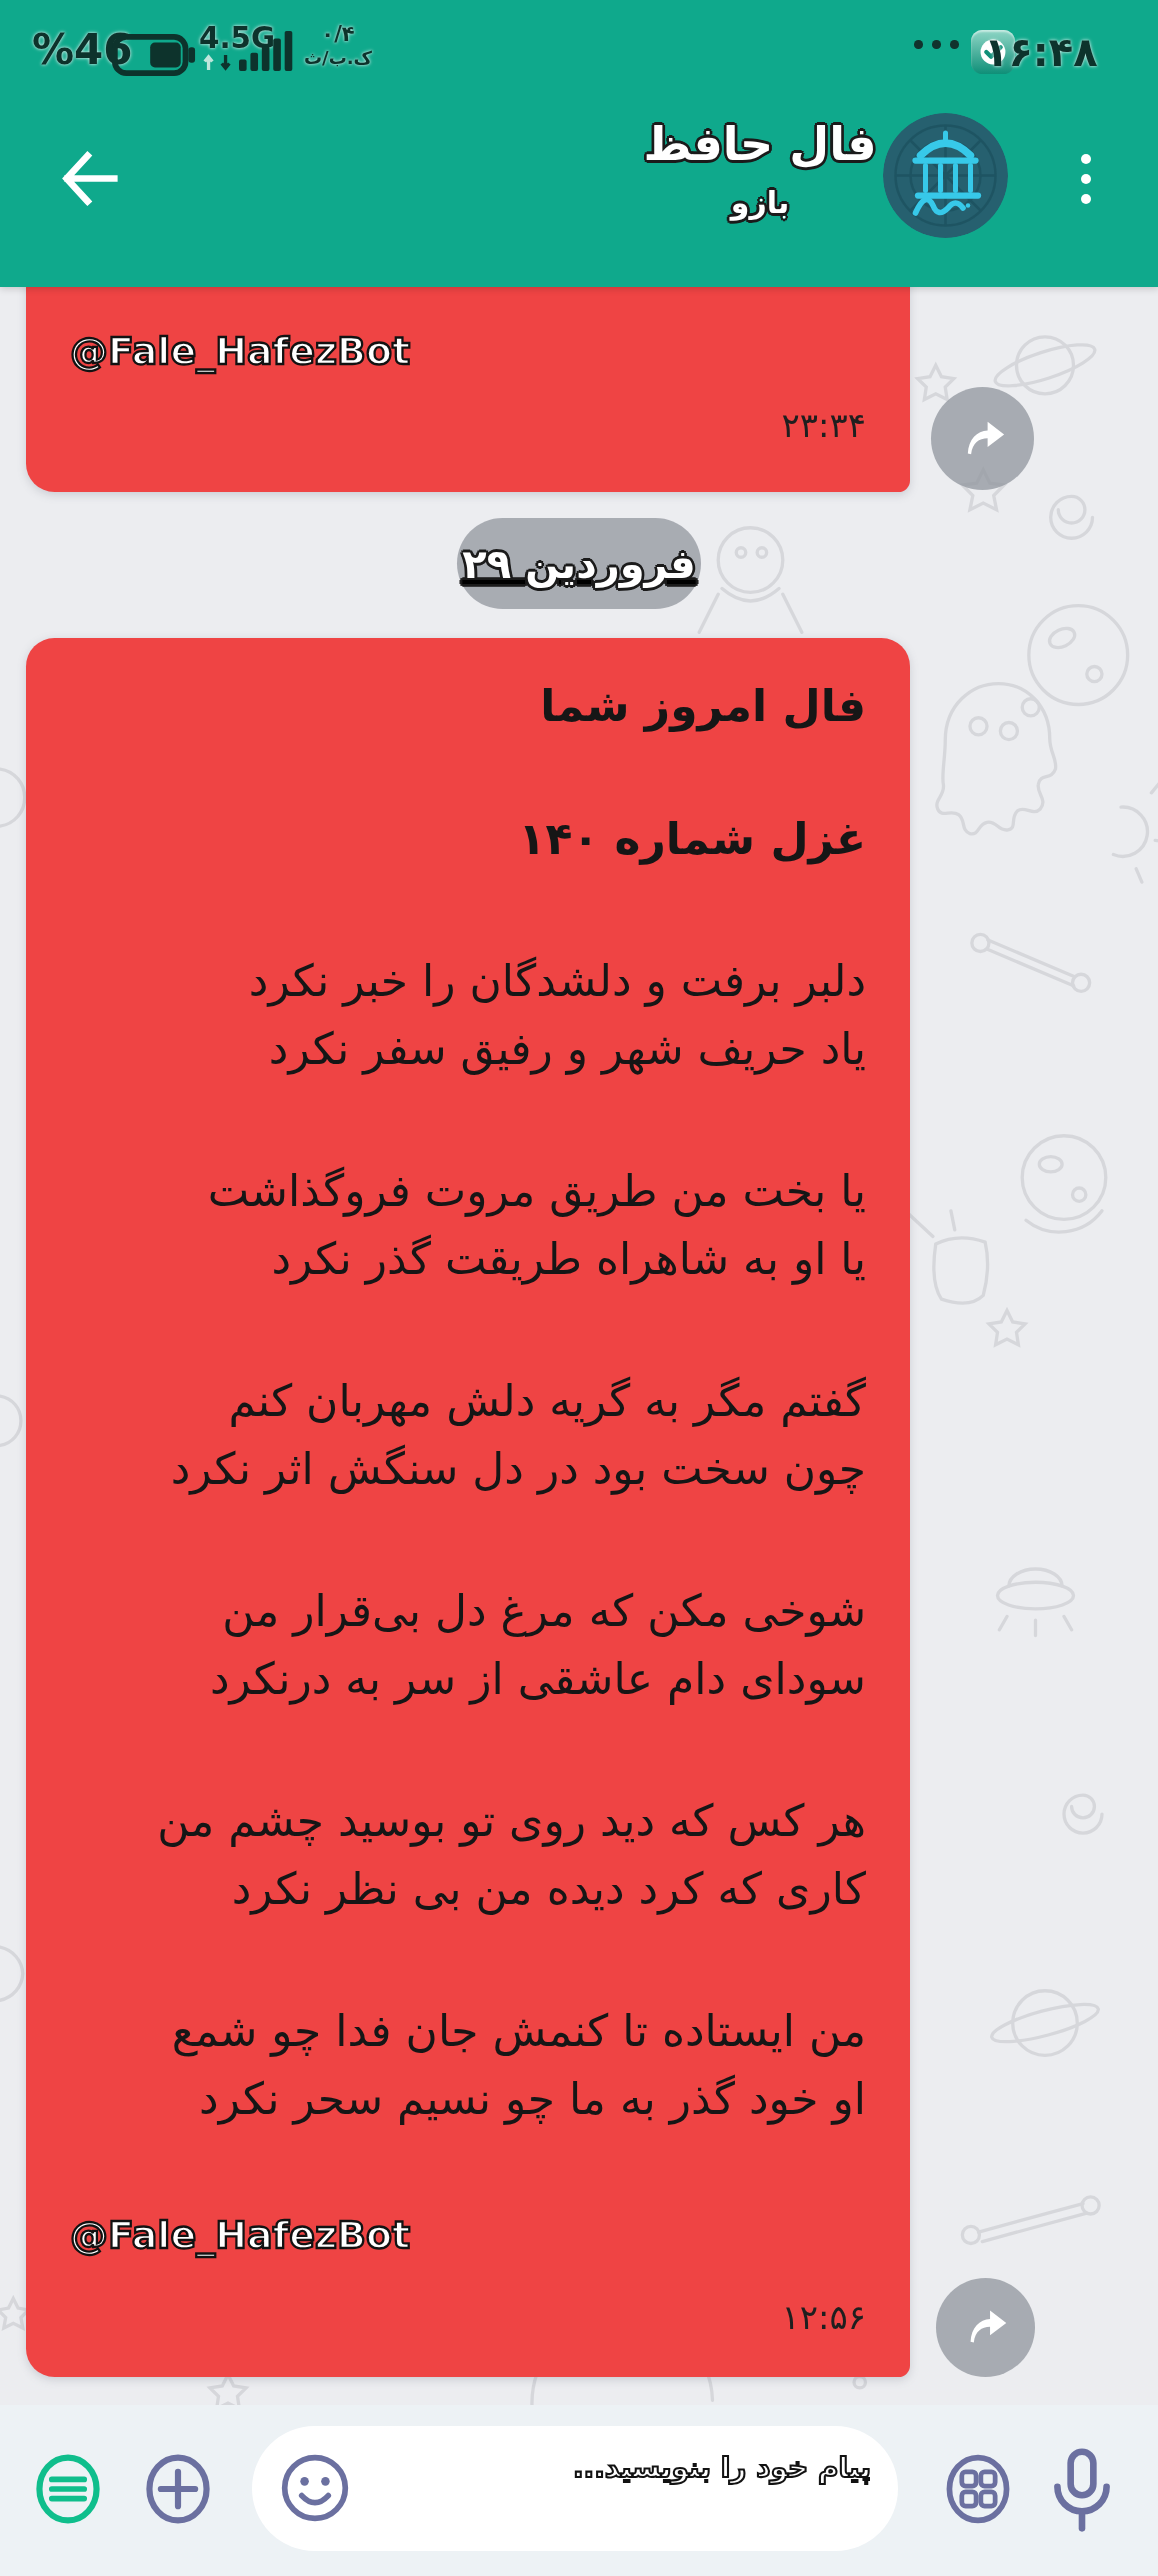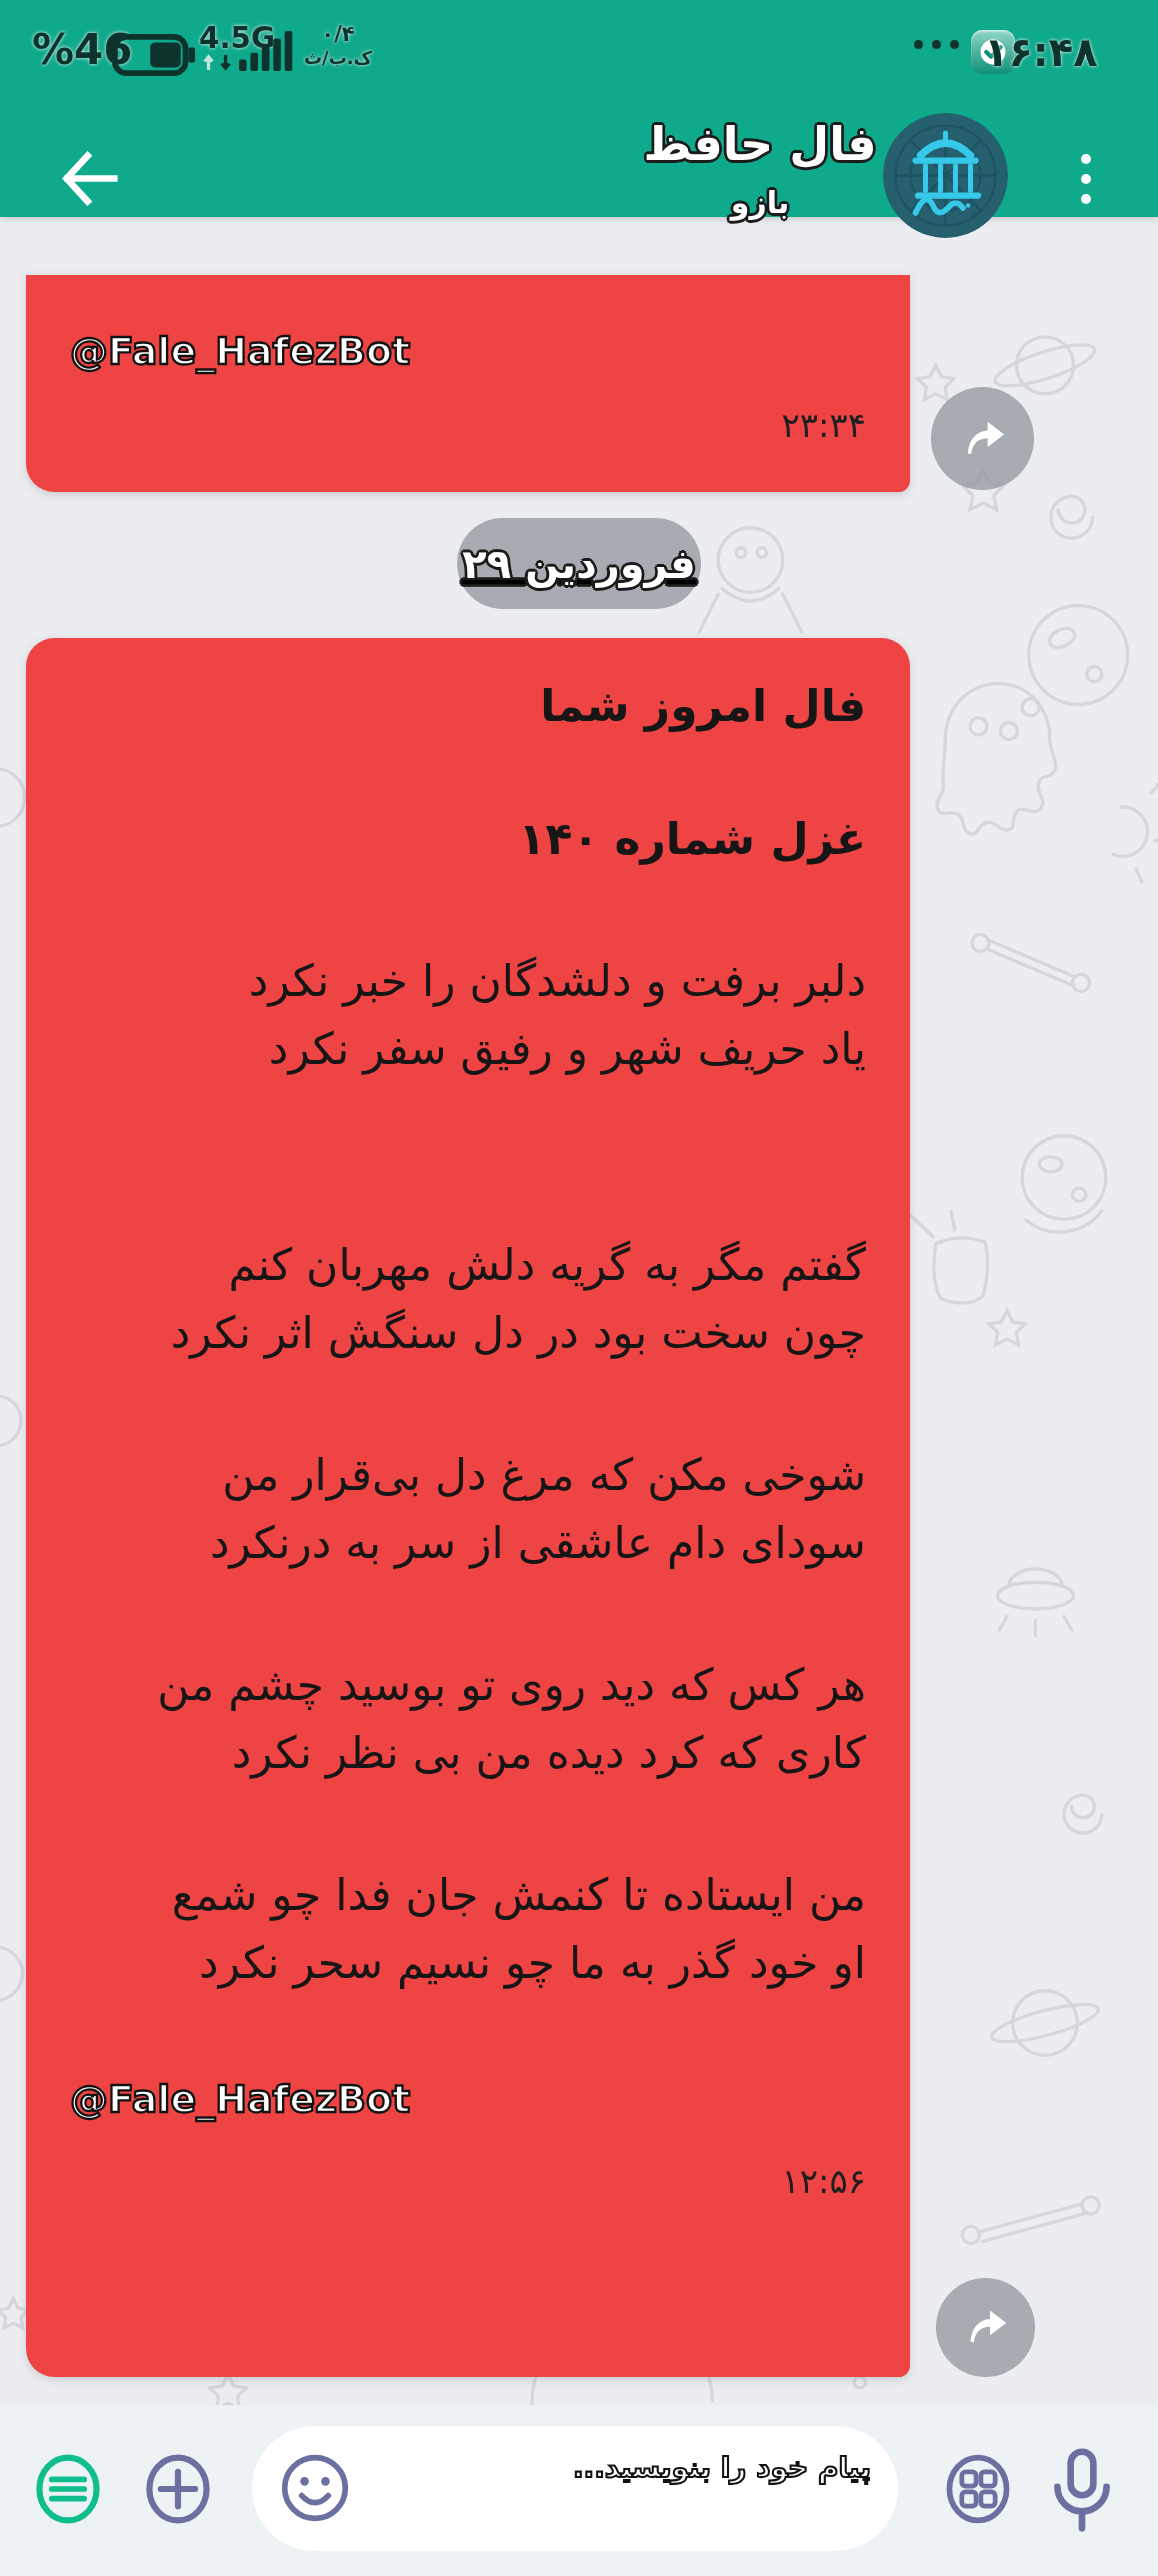--- a/index.html
+++ b/index.html
@@ -2,21 +2,21 @@
 <html lang="fa" style="font-size:15px"><head>
 <meta charset="utf-8">
 <style>
   html,body{margin:0;padding:0;}
   body{
     width:1159px;height:2576px;position:relative;overflow:hidden;
     font-family:"DejaVu Sans",sans-serif;background:#ecedf0;
   }
   .abs{position:absolute;}
   
-  .header{left:0;top:0;width:1159px;height:217px;background:#0fa98c;
+  .header{left:0;top:0;width:1159px;height:287px;background:#0fa98c;
           box-shadow:0 1.9px 7.6px rgba(0,0,0,.18);z-index:5;}
   .sb-text{color:#0d332c;font-weight:bold;
            text-shadow:0 0 2.8px rgba(255,255,255,.7),0 0 4.7px rgba(255,255,255,.5);}
   .outline-white{color:#ffffff;font-weight:bold;
     text-shadow:-1.9px -1.9px 0 #1b1b1b,1.9px -1.9px 0 #1b1b1b,-1.9px 1.9px 0 #1b1b1b,1.9px 1.9px 0 #1b1b1b,
                  0 -2.8px 0 #1b1b1b,0 2.8px 0 #1b1b1b,-2.8px 0 0 #1b1b1b,2.8px 0 0 #1b1b1b;}
   .hollow{color:#ffffff;-webkit-text-stroke:2.3px #121212;font-weight:bold;}
   
   .bubble{background:#ef4444;box-shadow:0 2.8px 8.5px rgba(110,115,130,.25);z-index:2;box-sizing:border-box;}
   .bubble1{left:26px;top:275px;width:884px;height:217px;border-radius:0 0 11.4px 28.5px;padding:0 44px;}
@@ -197,20 +197,24 @@
   <div class="pline ptitle">فال امروز شما</div>
   <div class="vgap68"></div>
   <div class="pline ptitle">غزل شماره ۱۴۰</div>
   <div class="vgap78"></div>
 
   <div>
     <div class="pline">دلبر برفت و دلشدگان را خبر نکرد</div>
     <div class="pline">یاد حریف شهر و رفیق سفر نکرد</div>
   </div>
   <div class="vgap78"></div>
+  <div>
+    <div class="pline">یا بخت من طریق مروت فروگذاشت</div>
+    <div class="pline">یا او به شاهراه طریقت گذر نکرد</div>
+  </div>
   <div class="vgap78"></div>
   <div>
     <div class="pline">گفتم مگر به گریه دلش مهربان کنم</div>
     <div class="pline">چون سخت بود در دل سنگش اثر نکرد</div>
   </div>
   <div class="vgap78"></div>
   <div>
     <div class="pline">شوخی مکن که مرغ دل بی‌قرار من</div>
     <div class="pline">سودای دام عاشقی از سر به درنکرد</div>
   </div>

